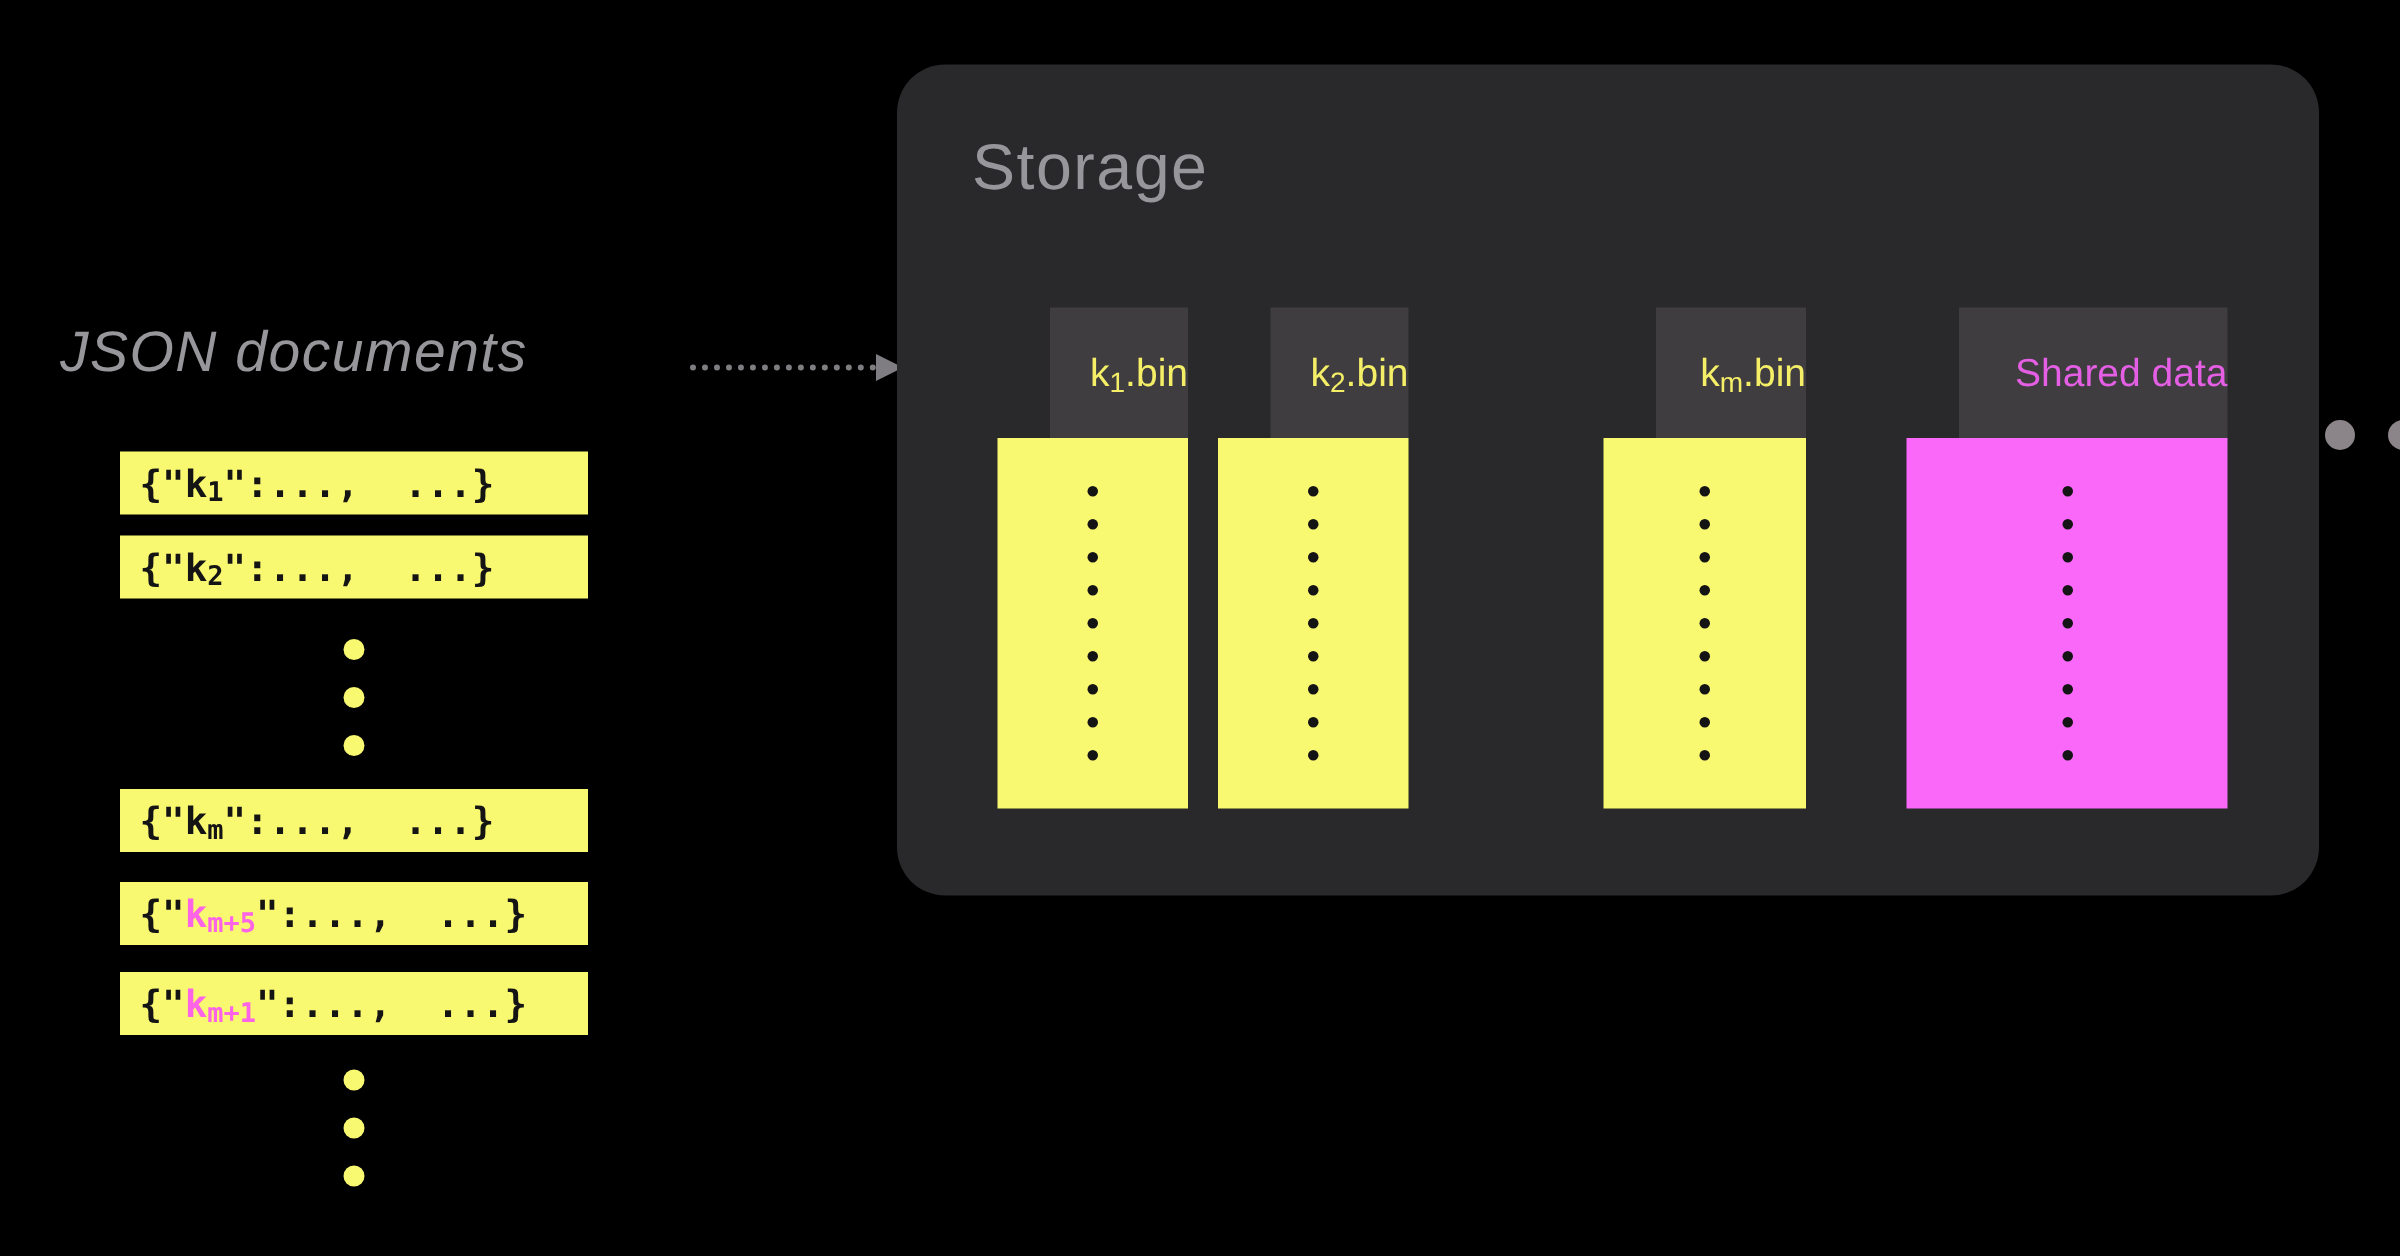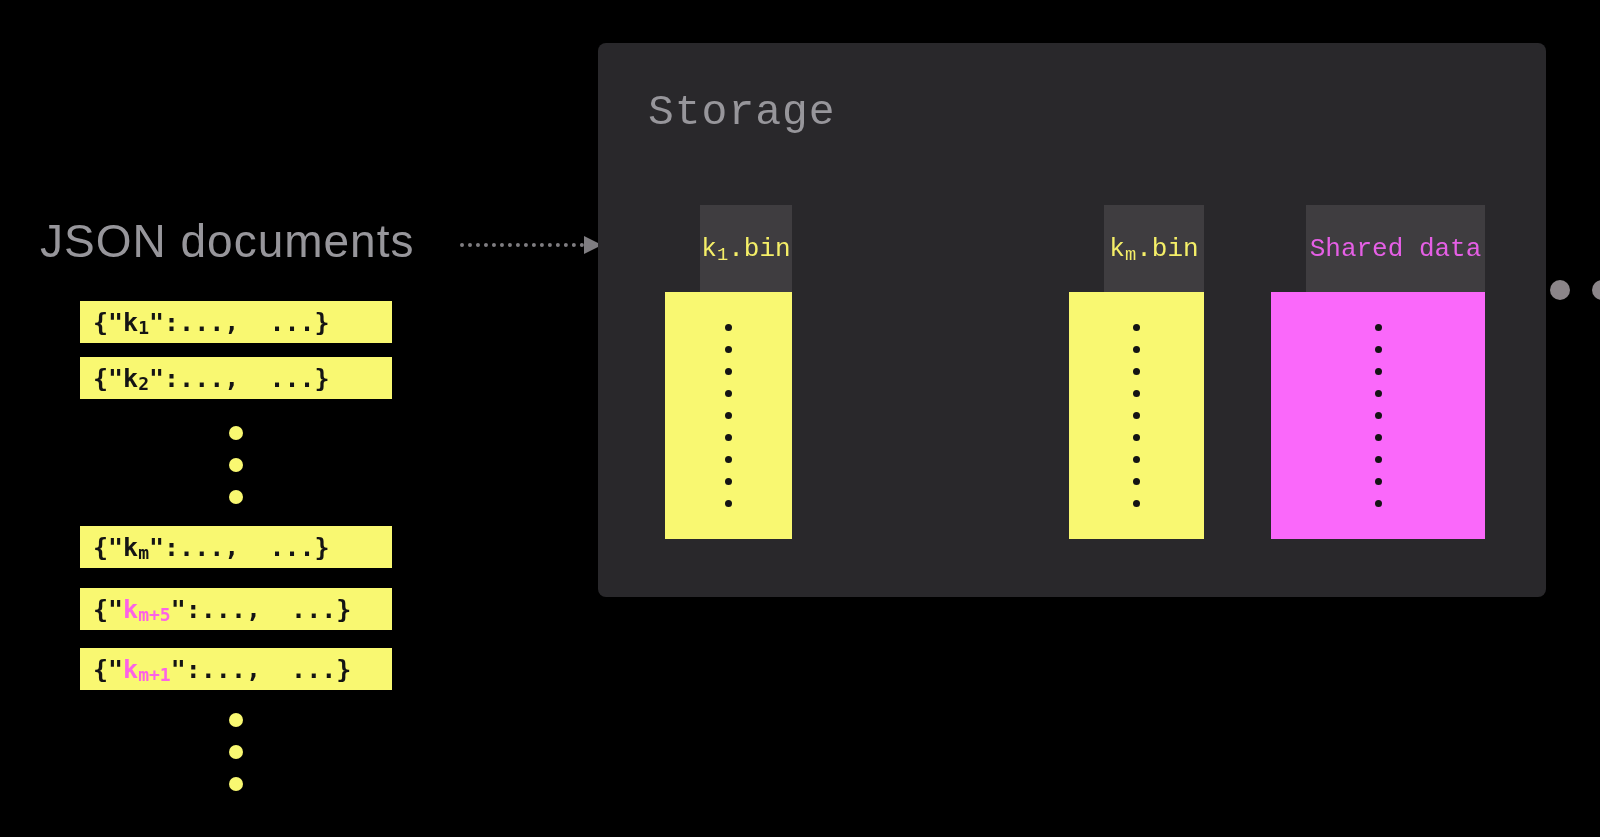--- a/index.html
+++ b/index.html
@@ -9,22 +9,22 @@
     --arrow-gray:#7f7d81; --gap-dot:#8b8589; --ink:#141414;
   }
   *{margin:0;padding:0;box-sizing:border-box;}
   html,body{background:var(--bg);}
   .canvas{
     position:relative;width:1600px;height:837px;background:var(--bg);
     overflow:hidden;font-family:"Liberation Sans",sans-serif;
   }
   
   .docs-title{
-    position:absolute;left:40px;top:214px;font-size:46px;font-weight:300;
-    letter-spacing:1px;color:var(--gray-text);white-space:nowrap;
+    position:absolute;left:40px;top:214px;font-size:38px;font-weight:300;
+    letter-spacing:1px;color:var(--gray-text);white-space:nowrap;font-style:italic;
   }
   .doc-bar{
     position:absolute;left:80px;width:312px;height:42px;background:var(--yellow);
     display:flex;align-items:center;padding-left:13px;
     font-family:"DejaVu Sans Mono","Liberation Mono",monospace;
     font-weight:bold;font-size:25px;color:var(--ink);white-space:pre;
   }
   .doc-bar sub,.bin-label sub{
     font-size:0.72em;position:relative;top:0.22em;line-height:0;vertical-align:baseline;
   }
@@ -35,29 +35,29 @@
     border-top:4px dotted var(--arrow-gray);
   }
   .arrow-head{
     position:absolute;left:584px;top:236px;width:0;height:0;
     border-left:18px solid var(--arrow-gray);
     border-top:9px solid transparent;border-bottom:9px solid transparent;
   }
   
   .storage-panel{
     position:absolute;left:598px;top:43px;width:948px;height:554px;
-    background:var(--panel);border-radius:8px;font-family:Liberation Mono, monospace;
+    background:var(--panel);border-radius:32px;
   }
   .storage-title{
     position:absolute;left:50px;top:45px;font-size:43px;font-weight:300;
     letter-spacing:1px;color:var(--gray-text);
   }
   .bin{position:absolute;top:162px;}
   .bin-header{
-    height:87px;background:var(--header);display:flex;align-items:center;justify-content:center;margin-left:35px;
+    height:87px;background:var(--header);display:flex;align-items:center;justify-content:flex-end;margin-left:35px;
   }
   .bin-label{font-size:26px;font-weight:500;color:var(--yellow-label);white-space:nowrap;}
   .bin-label.magenta{color:var(--magenta-label);}
   .bin-body{
     height:247px;display:flex;flex-direction:column;align-items:center;padding-top:32px;
   }
   .bin-body.yellow{background:var(--yellow);}
   .bin-body.magenta{background:var(--magenta);}
   
   .bin-dots{display:flex;flex-direction:column;gap:15px;}
@@ -114,20 +114,38 @@
             <div class="dot"></div>
             <div class="dot"></div>
             <div class="dot"></div>
             <div class="dot"></div>
             <div class="dot"></div>
             <div class="dot"></div>
           </div>
       </div>
     </div>
 
+    <div class="bin" style="left:214px;width:127px">
+      <div class="bin-header">
+        <span class="bin-label"><span>k</span><sub>2</sub><span>.bin</span></span>
+      </div>
+      <div class="bin-body yellow">
+        <div class="bin-dots">
+            <div class="dot"></div>
+            <div class="dot"></div>
+            <div class="dot"></div>
+            <div class="dot"></div>
+            <div class="dot"></div>
+            <div class="dot"></div>
+            <div class="dot"></div>
+            <div class="dot"></div>
+            <div class="dot"></div>
+          </div>
+      </div>
+    </div>
 
     <div class="h-ellipsis">
         <div class="dot"></div>
         <div class="dot"></div>
       </div>
 
     <div class="bin" style="left:471px;width:135px">
       <div class="bin-header">
         <span class="bin-label"><span>k</span><sub>m</sub><span>.bin</span></span>
       </div>

